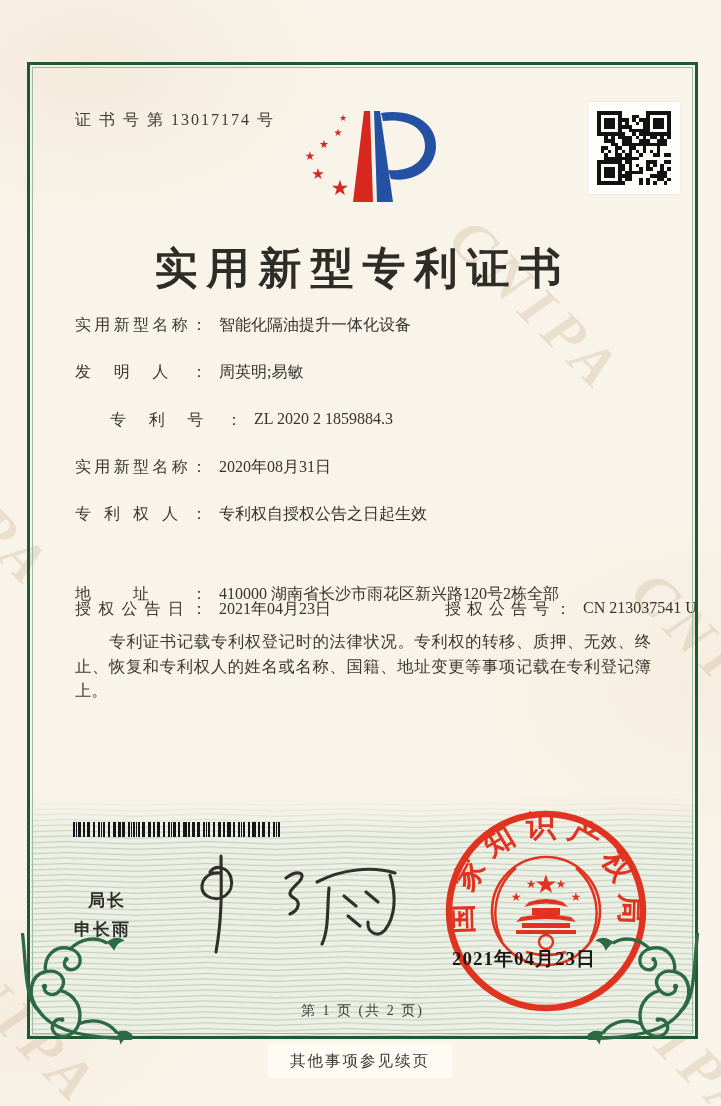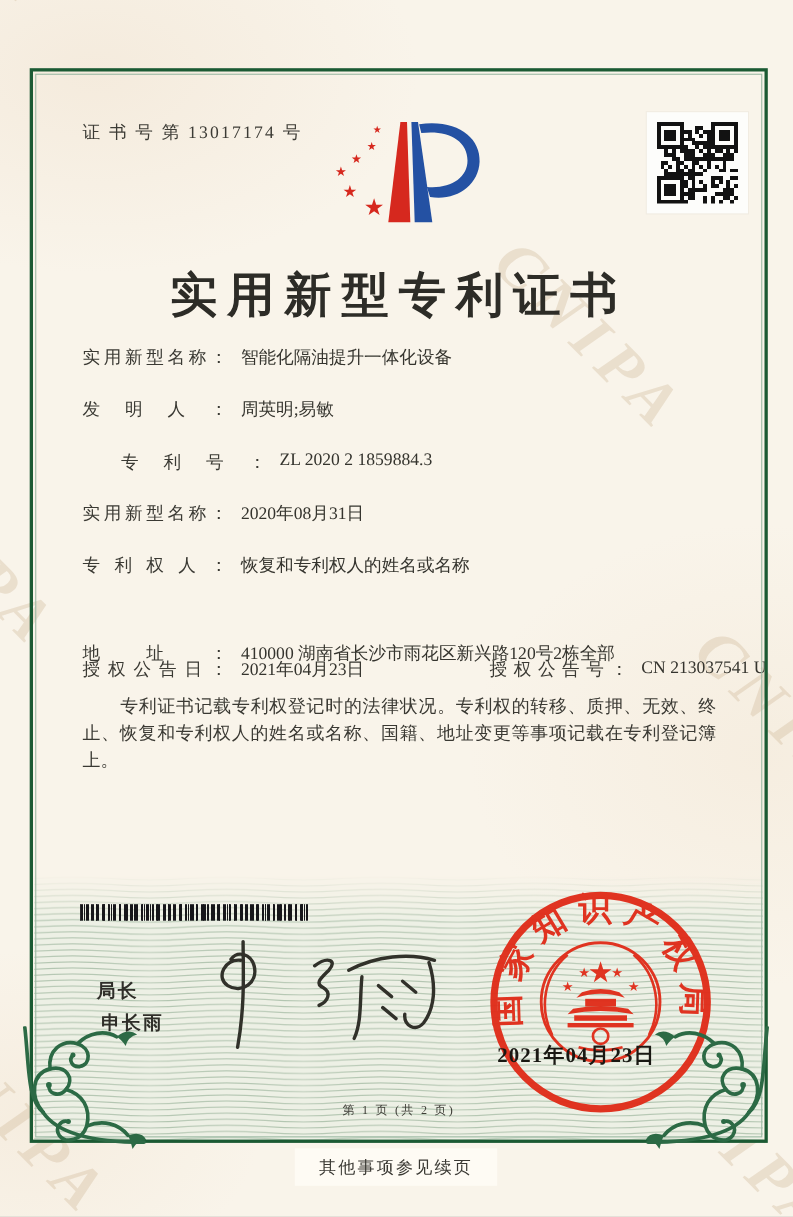--- a/index.html
+++ b/index.html
@@ -61,32 +61,32 @@
   .barcode{
     position:absolute;left:73px;top:822px;width:207px;height:15px;z-index:3;
     background:
       repeating-linear-gradient(90deg,#17171a 0 2px,transparent 2px 5px),
       repeating-linear-gradient(90deg,#17171a 0 1px,transparent 1px 7px),
       repeating-linear-gradient(90deg,transparent 0 3px,#17171a 3px 4px,transparent 4px 11px);
   }
   
   .sig-title{position:absolute;left:88px;top:889px;font-size:17px;font-weight:bold;
     font-family:"Liberation Sans","DejaVu Sans",sans-serif;color:#2f2e29;z-index:3;letter-spacing:2px;}
-  .sig-name{position:absolute;left:92px;top:918px;font-size:17px;font-weight:bold;
+  .sig-name{position:absolute;left:74px;top:918px;font-size:17px;font-weight:bold;
     font-family:"Liberation Sans","DejaVu Sans",sans-serif;color:#2f2e29;z-index:3;letter-spacing:2px;}
   .sig-hand{position:absolute;left:186px;top:851px;z-index:3;}
   
   .seal{position:absolute;left:441px;top:806px;z-index:3;opacity:.95;}
   .seal-date{
     position:absolute;left:452px;top:946px;z-index:5;font-size:19px;font-weight:bold;
     letter-spacing:1px;color:#191813;white-space:nowrap;
   }
   
   .page-info{position:absolute;left:27px;top:1002px;width:671px;text-align:center;
-    font-size:11px;letter-spacing:2px;color:#3d3c36;z-index:3;}
+    font-size:14px;letter-spacing:2px;color:#3d3c36;z-index:3;}
   .note-box{
     position:absolute;left:268px;top:1044px;width:184px;height:34px;z-index:3;
     background:rgba(255,253,247,.75);display:flex;align-items:center;justify-content:center;
   }
   .note-text{font-size:15.5px;letter-spacing:2px;color:#3a3933;}
   
   .flourish{position:absolute;z-index:5;pointer-events:none;}
   .flourish.bl{left:8px;top:933px;}
   .flourish.br{left:587px;top:933px;transform:scaleX(-1);}
 </style>
@@ -312,21 +312,21 @@
   <div class="field-row" style="top:410px;margin-left:35px;">
     <span class="field-label">专利号：</span>
     <span class="field-value">ZL 2020 2 1859884.3</span>
   </div>
   <div class="field-row" style="top:457px;">
     <span class="field-label">实用新型名称：</span>
     <span class="field-value">2020年08月31日</span>
   </div>
   <div class="field-row" style="top:504px;">
     <span class="field-label">专利权人：</span>
-    <span class="field-value">恢复和专利权人的姓名或名称</span>
+    <span class="field-value">专利权自授权公告之日起生效</span>
   </div>
   <div class="field-row" style="top:584px;">
     <span class="field-label">地址：</span>
     <span class="field-value">410000 湖南省长沙市雨花区新兴路120号2栋全部</span>
   </div>
 
   <div class="field-row" style="top:599px;">
     <span class="field-label">授权公告日：</span>
     <span class="field-value">2021年04月23日</span>
     <span class="grant-col2">

